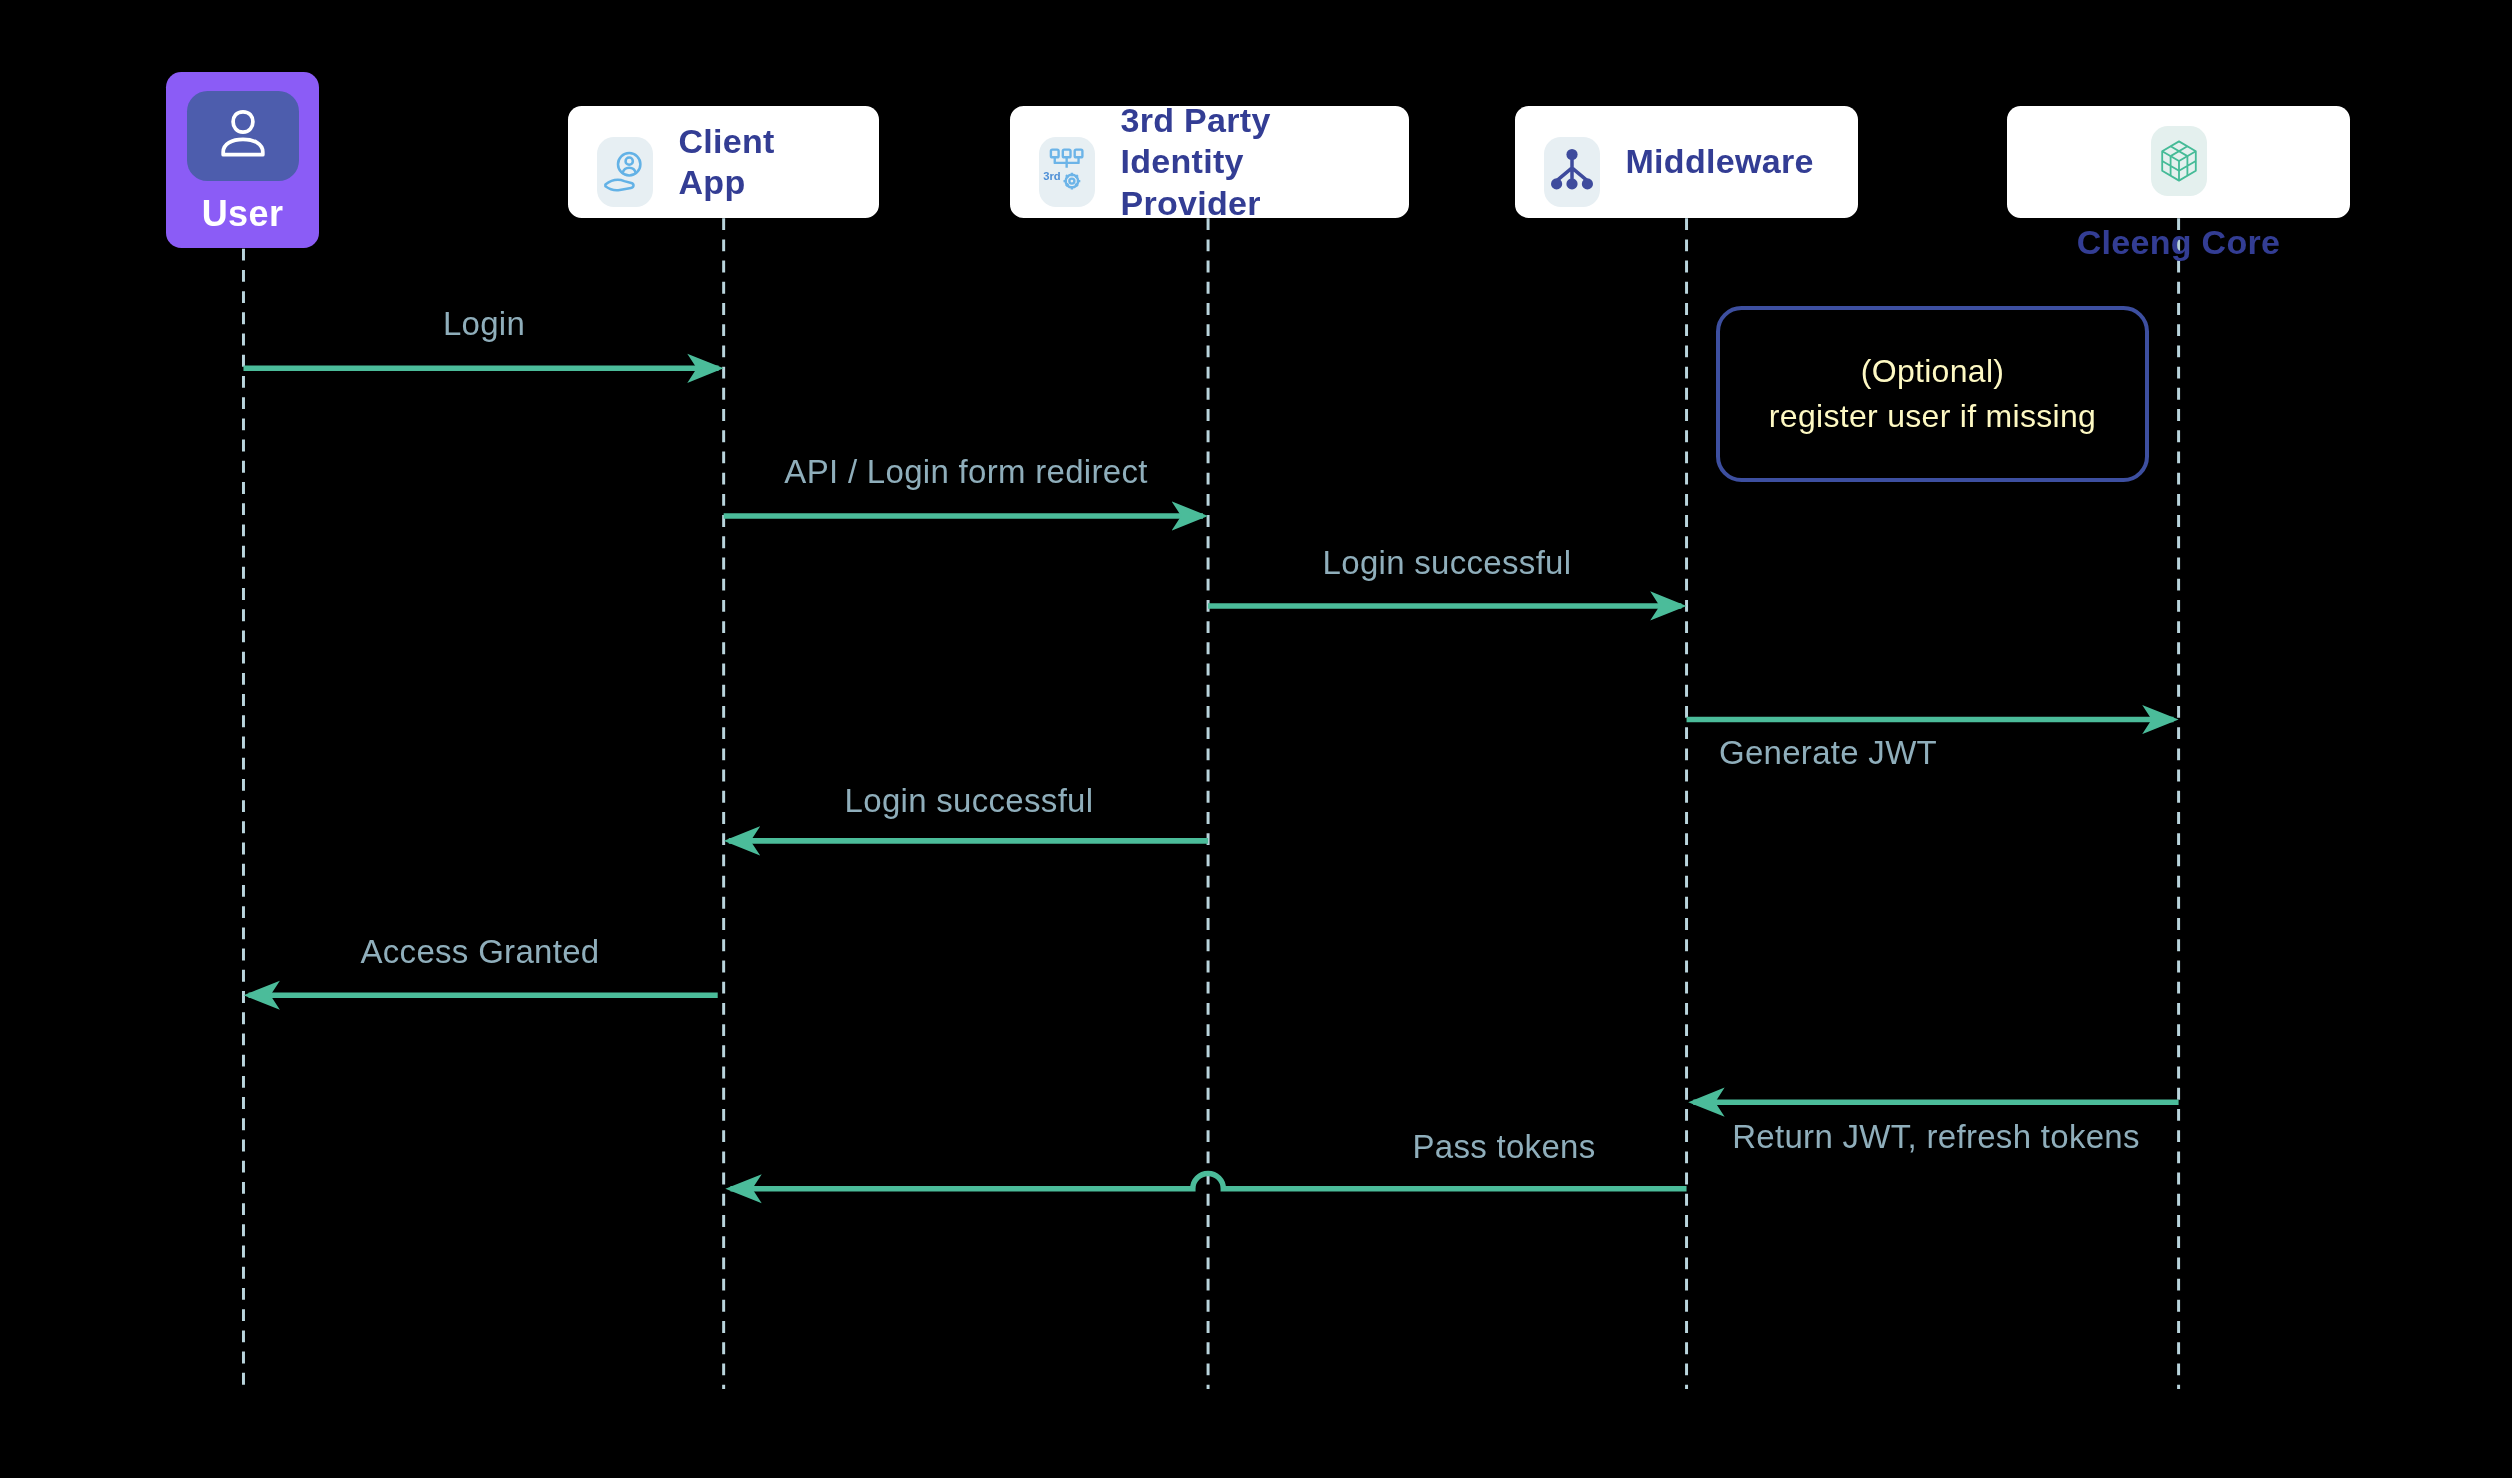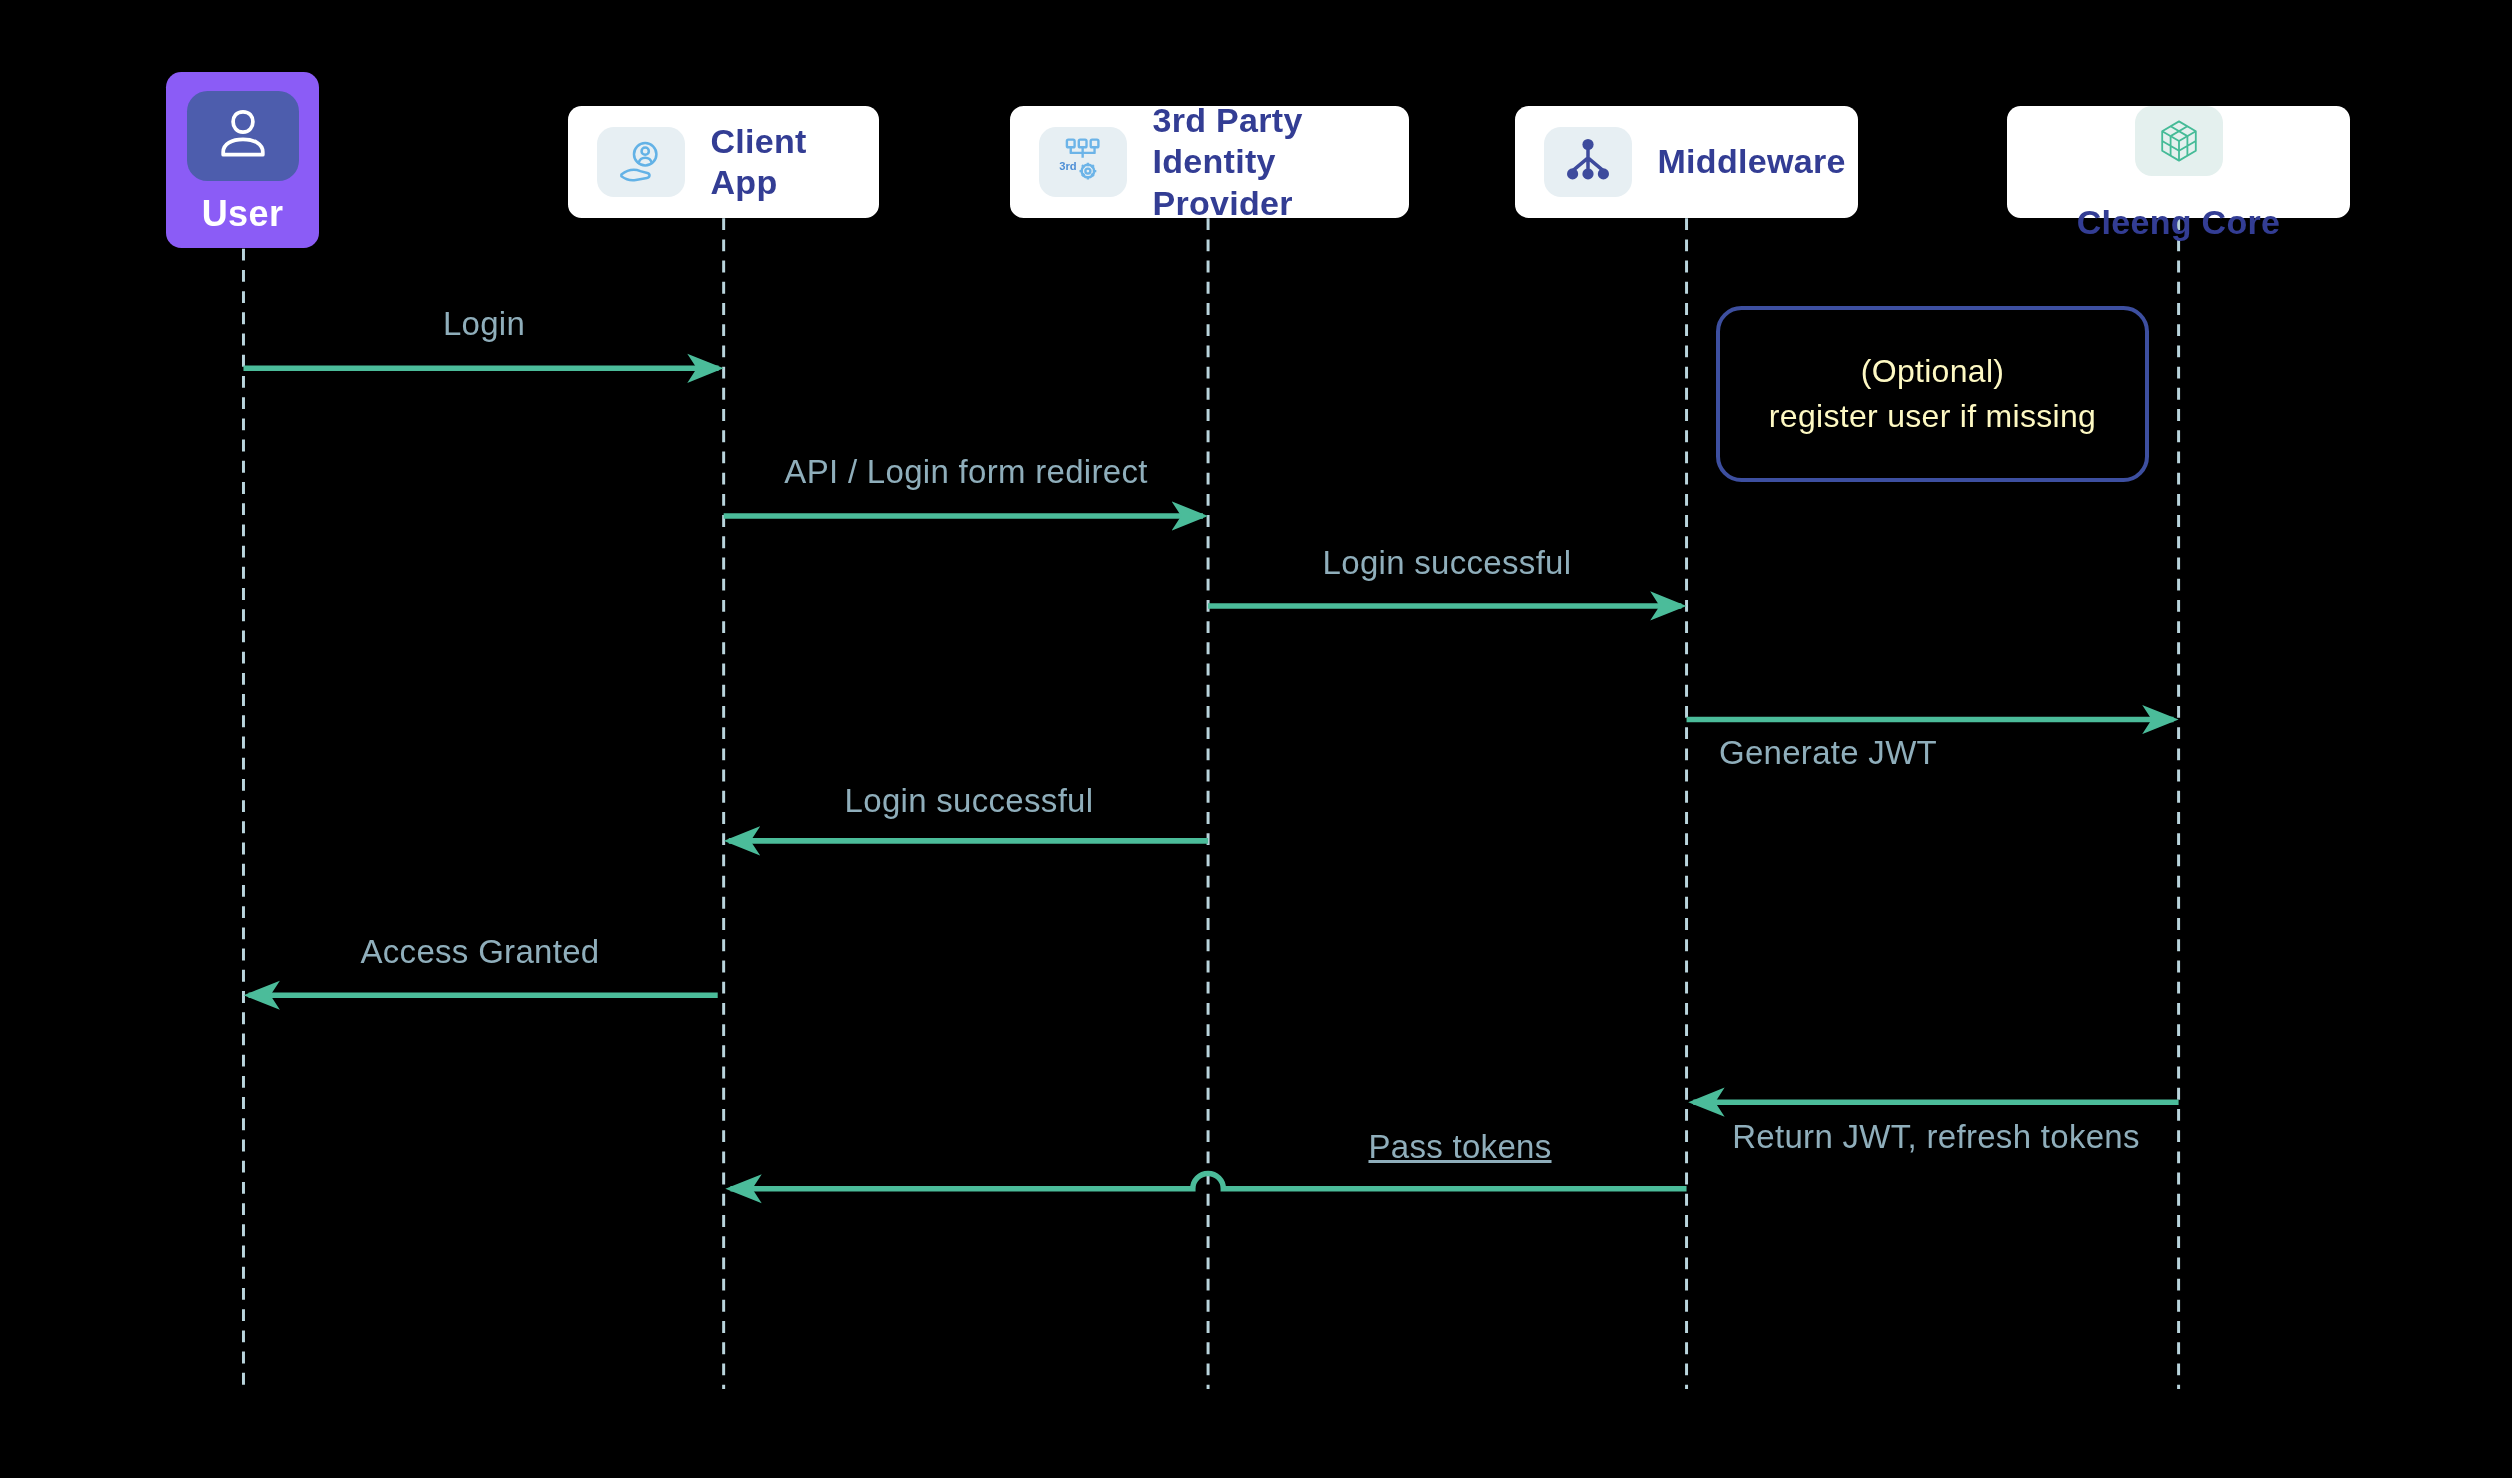--- a/index.html
+++ b/index.html
@@ -4,22 +4,22 @@
 <style>
   html,body{margin:0;padding:0;background:#000;}
   body{width:2512px;height:1479px;overflow:hidden;font-family:"Liberation Sans",sans-serif;}
   .canvas{position:relative;width:2512px;height:1479px;background:#000;}
   .layer{position:absolute;left:0;top:0;}
 
   
   .actor{position:absolute;top:106px;height:112px;background:#ffffff;border-radius:13.6px;
          display:flex;align-items:center;gap:25.5px;padding:0 29px;box-sizing:border-box;}
   .actor-label{font-size:34px;font-weight:600;color:#333D94;letter-spacing:0.3px;line-height:1.22;}
-  .icon-tile{width:88px;height:70px;border-radius:17px;background:#E7EFF3;flex:none;
-             display:flex;align-items:center;justify-content:center;}
+  .icon-tile{width:56px;height:70px;border-radius:17px;background:#E7EFF3;flex:none;
+             display:flex;align-items:center;justify-content:center;margin-top:20px;}
   .icon-tile.green{background:#E4F0EE;}
 
   
   .user-box{position:absolute;left:166px;top:72px;width:153px;height:176px;background:#8b5cf6;
             border-radius:15.3px;display:flex;flex-direction:column;align-items:center;
             padding-top:18.7px;box-sizing:border-box;}
   .user-tile{width:112px;height:90px;border-radius:20.4px;background:#4D5DAD;
              display:flex;align-items:center;justify-content:center;}
   .user-label{margin-top:12px;color:#ffffff;font-size:36px;font-weight:600;letter-spacing:0.4px;}
 
@@ -144,21 +144,21 @@
     <div class="actor-label">Cleeng Core</div>
   </div>
 
   <div class="msg" style="left:484px;top:324px;">Login</div>
   <div class="msg" style="left:966px;top:472px;">API / Login form redirect</div>
   <div class="msg" style="left:1447px;top:563px;">Login successful</div>
   <div class="msg" style="left:1828px;top:753px;">Generate JWT</div>
   <div class="msg" style="left:969px;top:801px;">Login successful</div>
   <div class="msg" style="left:480px;top:952px;">Access Granted</div>
   <div class="msg" style="left:1936px;top:1137px;">Return JWT, refresh tokens</div>
-  <div class="msg" style="left:1460px;top:1147px;text-decoration:underline;">Pass tokens</div>
+  <div class="msg" style="left:1504px;top:1147px;">Pass tokens</div>
 
   <div class="note">
     <div>(Optional)</div>
     <div>register user if missing</div>
   </div>
 
 </div>
 
 
 </body></html>

